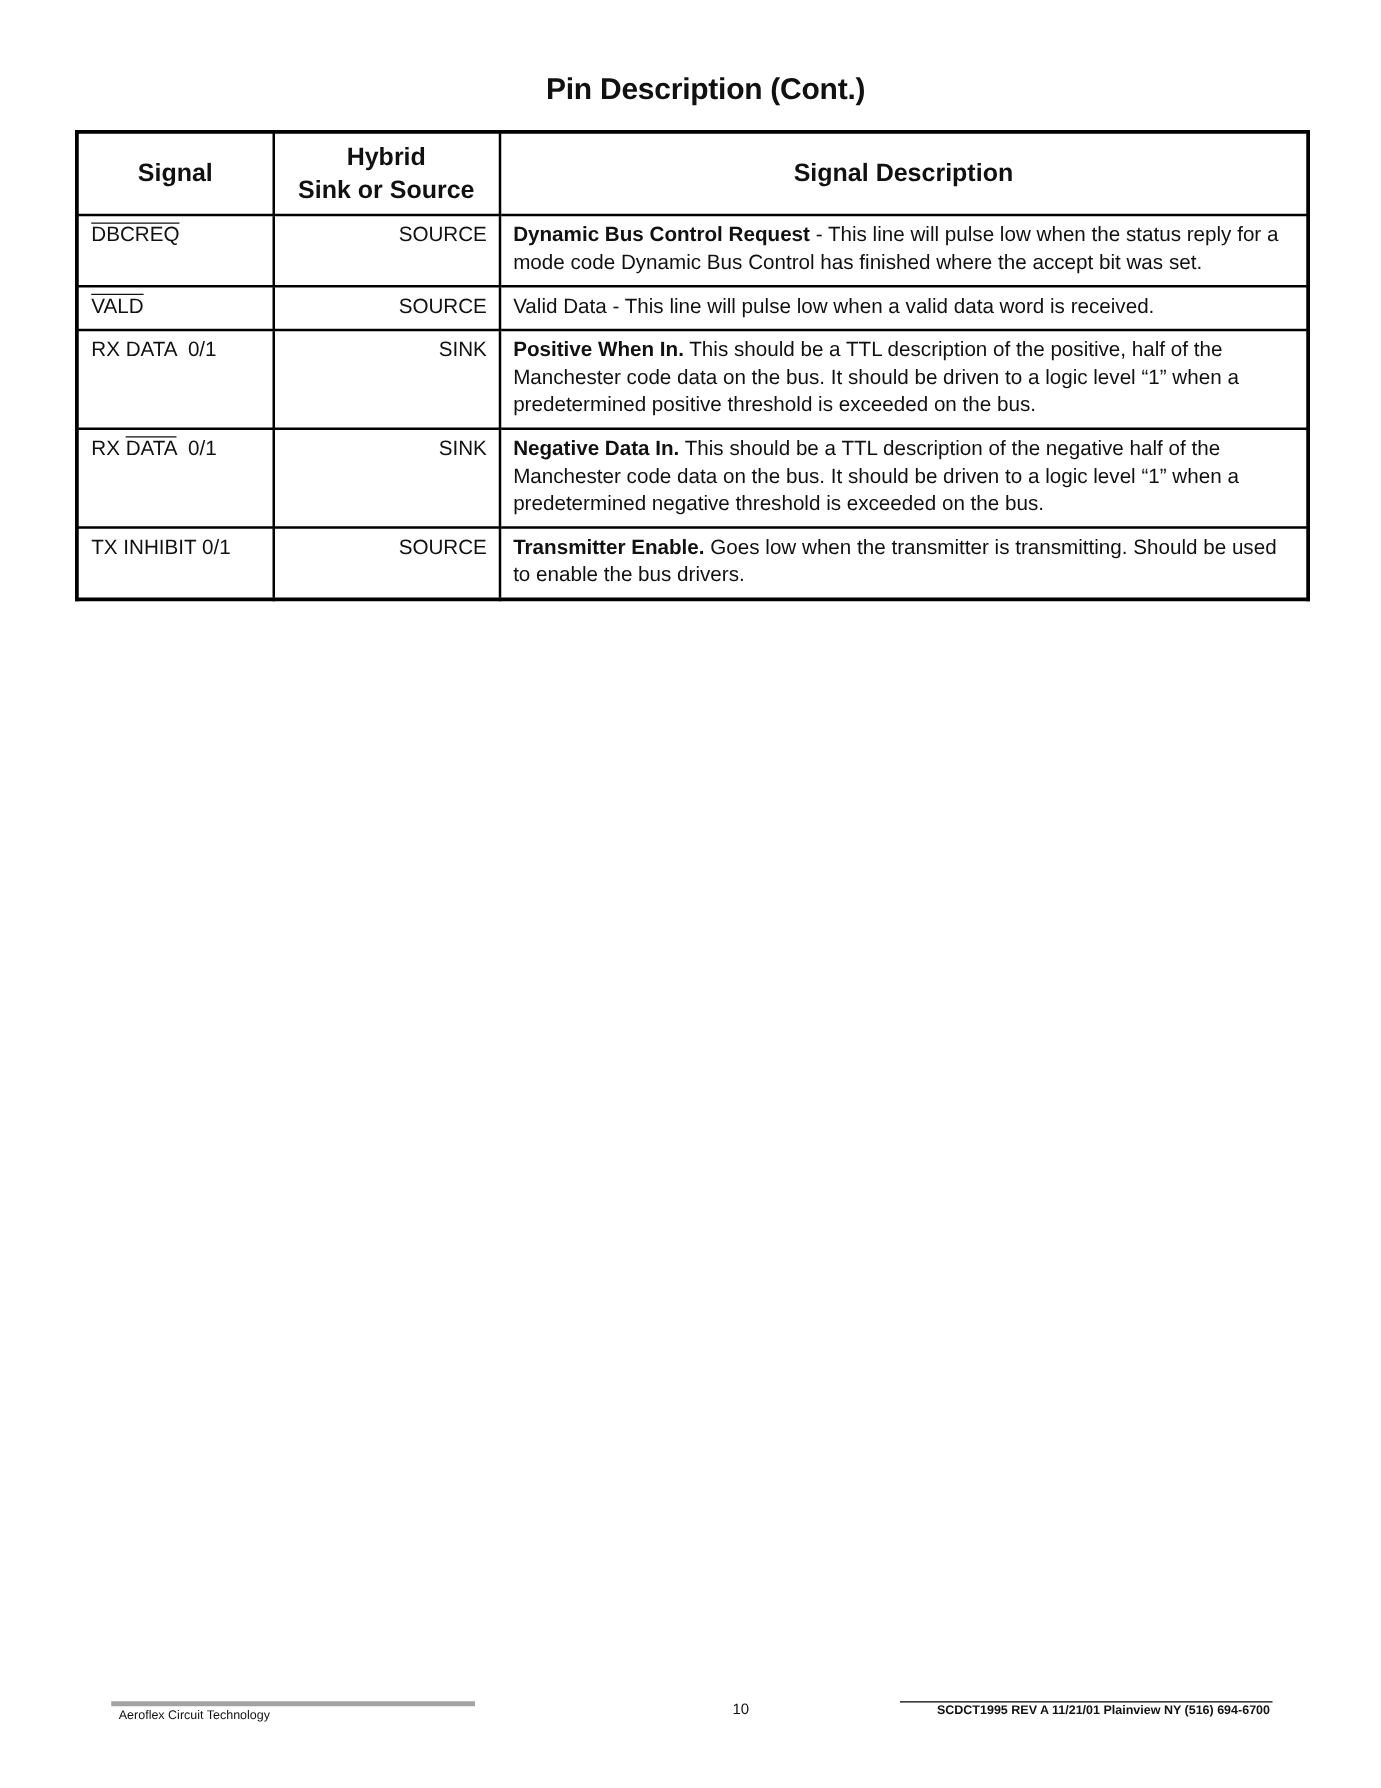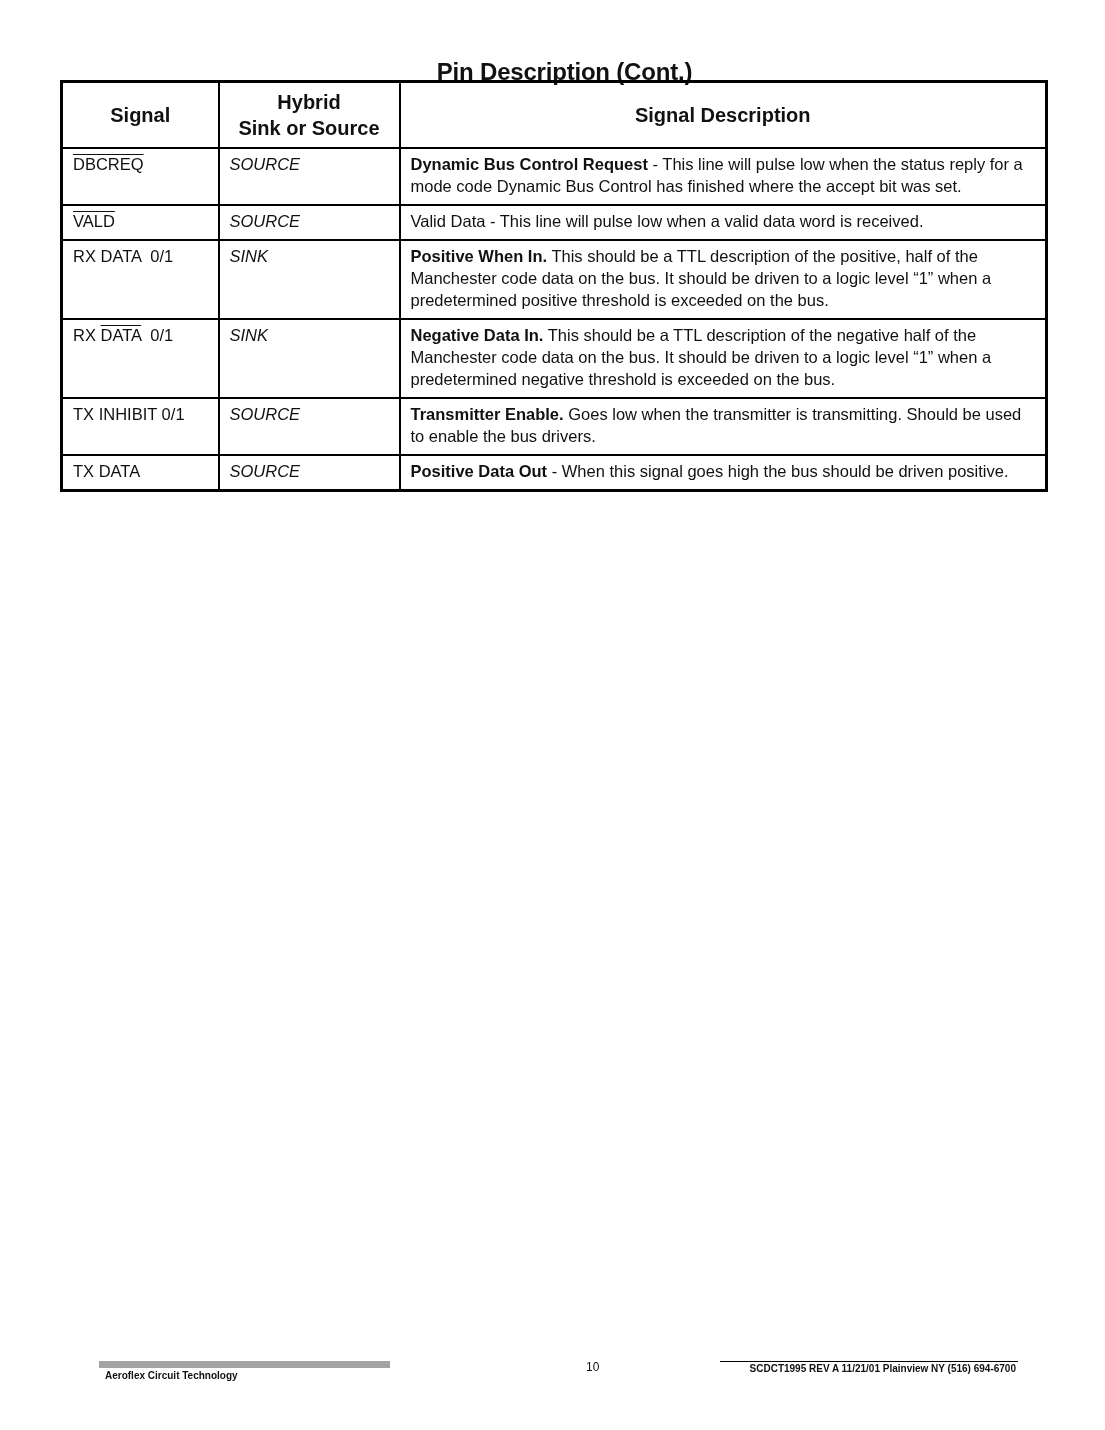--- a/index.html
+++ b/index.html
@@ -5,37 +5,37 @@
   html, body { margin: 0; padding: 0; background: #ffffff; }
   body {
     width: 1105px; height: 1430px; position: relative; overflow: hidden;
     font-family: "Liberation Sans", sans-serif; color: #111;
   }
   .title {
     position: absolute; top: 58px; left: 0; width: 1105px;
     text-align: center; font-weight: bold; font-size: 24px; letter-spacing: -0.2px; padding-left: 12px;
   }
   table.pins {
-    position: absolute; top: 80px; left: 60px; width: 988px;
+    position: absolute; top: 104px; left: 60px; width: 988px;
     border-collapse: collapse; border: 3px solid #000; table-layout: fixed;
   }
   table.pins th, table.pins td { border: 2px solid #000; }
   table.pins th {
     font-weight: bold; font-size: 20px; text-align: center; vertical-align: middle;
     height: 64px; line-height: 26px; padding: 0 6px;
   }
   table.pins td {
     font-size: 16.5px; line-height: 22px; vertical-align: top;
     padding: 4px 9px 7px 10px;
   }
   col.c1 { width: 157px; } col.c2 { width: 181px; }
-  td.src { text-align: left; font-style: italic; }
+  td.src { text-align: right; }
   .ovl { text-decoration: overline; }
-  .footer-left { position: absolute; top: 1361px; left: 99px; width: 291px;
-    border-top: 7px solid #a3a3a3; font-size: 10px; font-weight: bold; padding-top: 2px; padding-left: 6px; box-sizing: border-box; }
+  .footer-left { position: absolute; top: 1361px; left: 89px; width: 291px;
+    border-top: 4px solid #a3a3a3; font-size: 10px; font-weight: normal; padding-top: 2px; padding-left: 6px; box-sizing: border-box; }
   .footer-page { position: absolute; top: 1360px; left: 546px; font-size: 12px; margin-left: 40px; }
   .footer-right { position: absolute; top: 1361px; left: 720px; width: 298px;
     border-top: 1px solid #000; font-size: 10px; font-weight: bold; padding-top: 1px; text-align: right; box-sizing: border-box; padding-right: 2px; }
 </style>
 </head>
 <body>
 
 <div class="title">Pin Description (Cont.)</div>
 
 <table class="pins">
@@ -73,23 +73,18 @@
     <tr>
       <td style="white-space:pre"><span>RX </span><span class="ovl">DATA</span><span>  0/1</span></td>
       <td class="src">SINK</td>
       <td><b>Negative Data In.</b><span> This should be a TTL description of the negative half of the Manchester code data on the bus. It should be driven to a logic level “1” when a predetermined negative threshold is exceeded on the bus.</span></td>
     </tr>
     <tr>
       <td><span>TX INHIBIT 0/1</span><span class="ovl"></span><span></span></td>
       <td class="src">SOURCE</td>
       <td><b>Transmitter Enable.</b><span> Goes low when the transmitter is transmitting. Should be used to enable the bus drivers.</span></td>
     </tr>
-    <tr>
-      <td><span>TX DATA</span><span class="ovl"></span><span></span></td>
-      <td class="src">SOURCE</td>
-      <td><b>Positive Data Out</b><span> - When this signal goes high the bus should be driven positive.</span></td>
-    </tr>
   </tbody>
 </table>
 
 <div class="footer-left">Aeroflex Circuit Technology</div>
 <div class="footer-page">10</div>
 <div class="footer-right">SCDCT1995 REV A 11/21/01  Plainview NY (516) 694-6700</div>
 
 </body></html>

